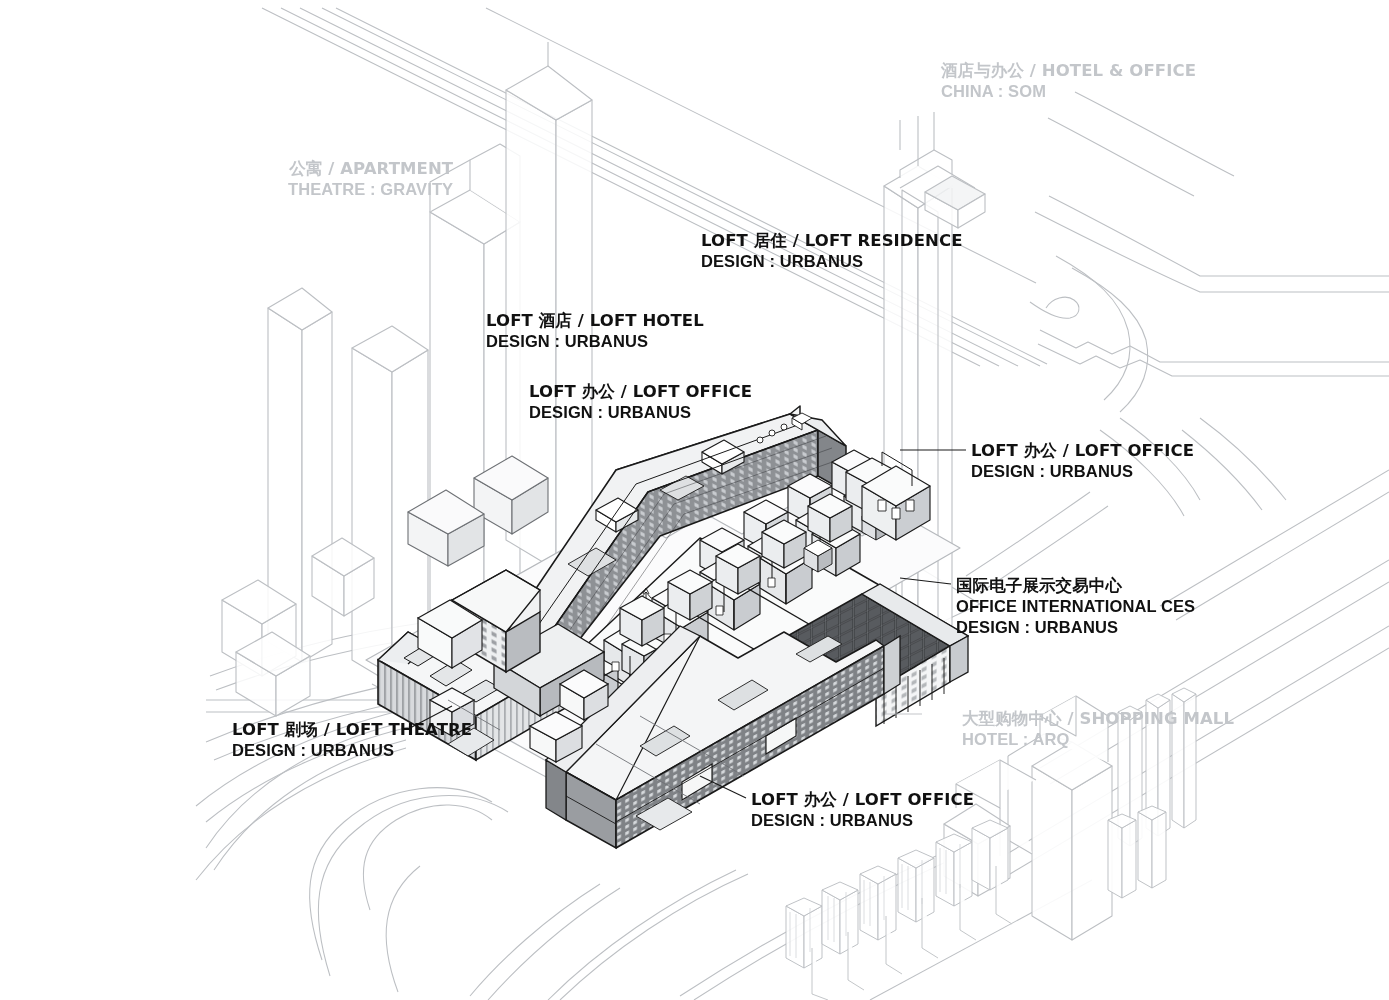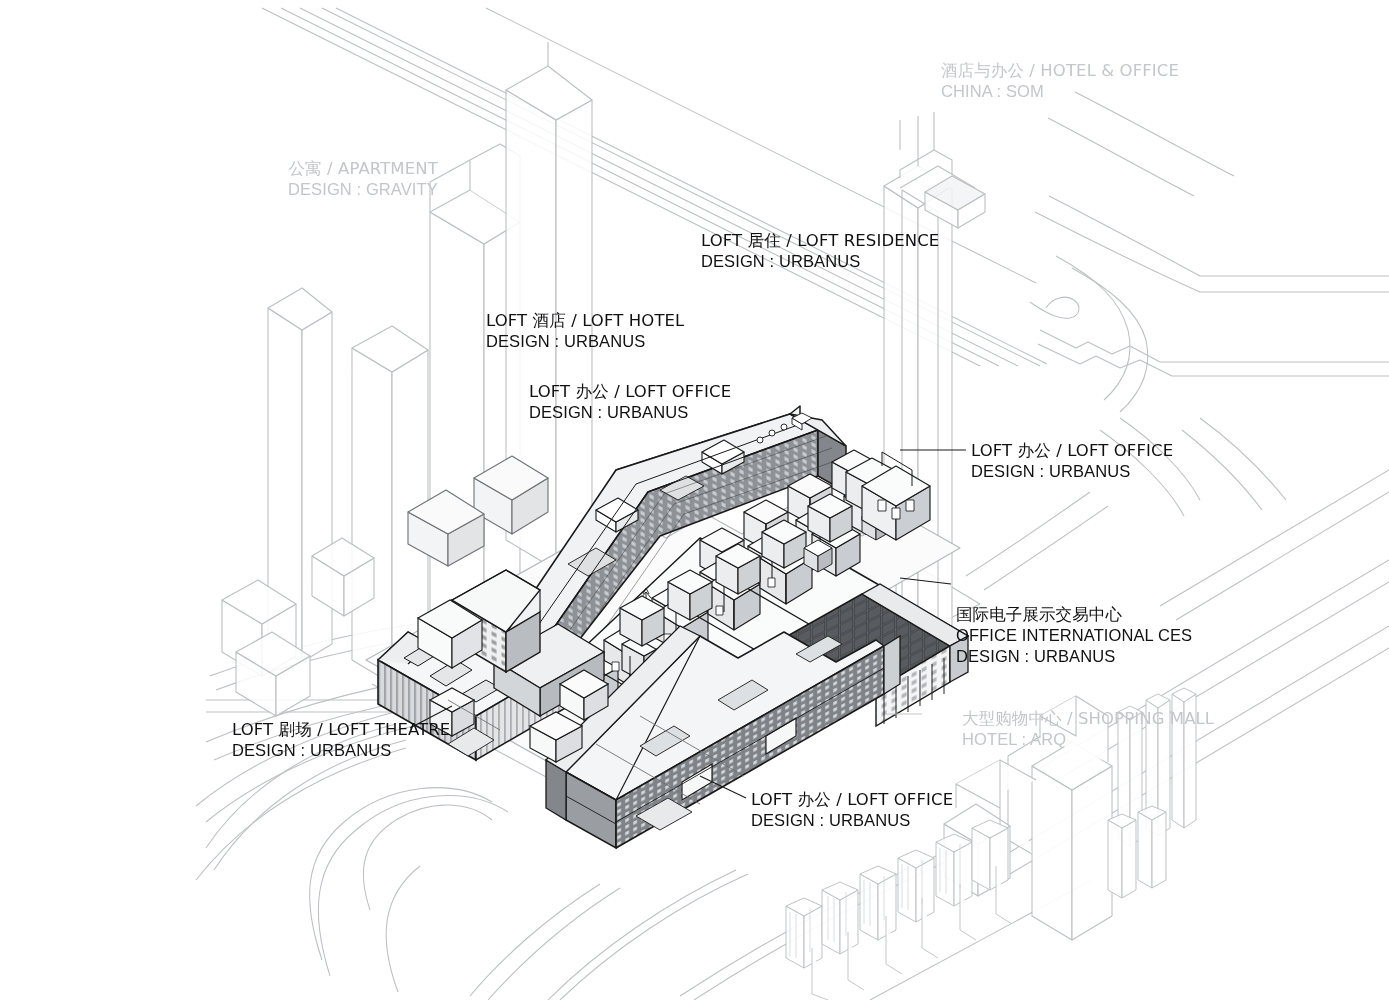--- a/index.html
+++ b/index.html
@@ -29,25 +29,25 @@
     letter-spacing: 0.1px;
   }
   .label .line {
     display: block;
   }
   .label.dark {
     color: #111111;
     font-size: 16.5px;
     font-weight: 600;
   }
-  .label.dark .line { font-weight: 400; }
+  .label.dark .line { font-weight: 700; }
   .label.ghost {
     color: #c3c6ca;
     font-size: 16.5px;
-    font-weight: 400;
+    font-weight: 700;
   }
   .label.right-align { text-align: left; }
   .cjk { font-family: "DejaVu Sans", "Liberation Sans", sans-serif; }
 </style>
 </head>
 <body>
 
 <div id="page">
 
   <svg id="drawing" viewBox="0 0 1389 1000" xmlns="http://www.w3.org/2000/svg">
@@ -601,21 +601,21 @@
       <path d="M410 728 L452 706"></path>
     </g>
     <g fill="none" stroke="#c3c6ca" stroke-width="1.1">
       <path d="M885 714 L922 714"></path>
     </g>
 
   </svg>
 
   <div class="label ghost" style="left:288px; top:158px;text-align:right;">
     <span class="line cjk">公寓 / APARTMENT</span>
-    <span class="line">DESIGN : GRAVITY</span>
+    <span class="line">THEATRE : GRAVITY</span>
   </div>
 
   <div class="label ghost" style="left:941px; top:60px;">
     <span class="line cjk">酒店与办公 / HOTEL &amp; OFFICE</span>
     <span class="line">CHINA : SOM</span>
   </div>
 
   <div class="label dark" style="left:701px; top:230px;">
     <span class="line cjk">LOFT 居住 / LOFT RESIDENCE</span>
     <span class="line">DESIGN : URBANUS</span>
@@ -629,21 +629,21 @@
   <div class="label dark" style="left:529px; top:381px;">
     <span class="line cjk">LOFT 办公 / LOFT OFFICE</span>
     <span class="line">DESIGN : URBANUS</span>
   </div>
 
   <div class="label dark" style="left:971px; top:440px;">
     <span class="line cjk">LOFT 办公 / LOFT OFFICE</span>
     <span class="line">DESIGN : URBANUS</span>
   </div>
 
-  <div class="label dark" style="left:956px; top:604px;">
+  <div class="label dark" style="left:956px; top:575px;">
     <span class="line cjk">国际电子展示交易中心</span>
     <span class="line">OFFICE INTERNATIONAL CES</span>
     <span class="line">DESIGN : URBANUS</span>
   </div>
 
   <div class="label ghost" style="left:925px; top:708px;margin-left:37px;">
     <span class="line cjk">大型购物中心 / SHOPPING MALL</span>
     <span class="line">HOTEL : ARQ</span>
   </div>
 

